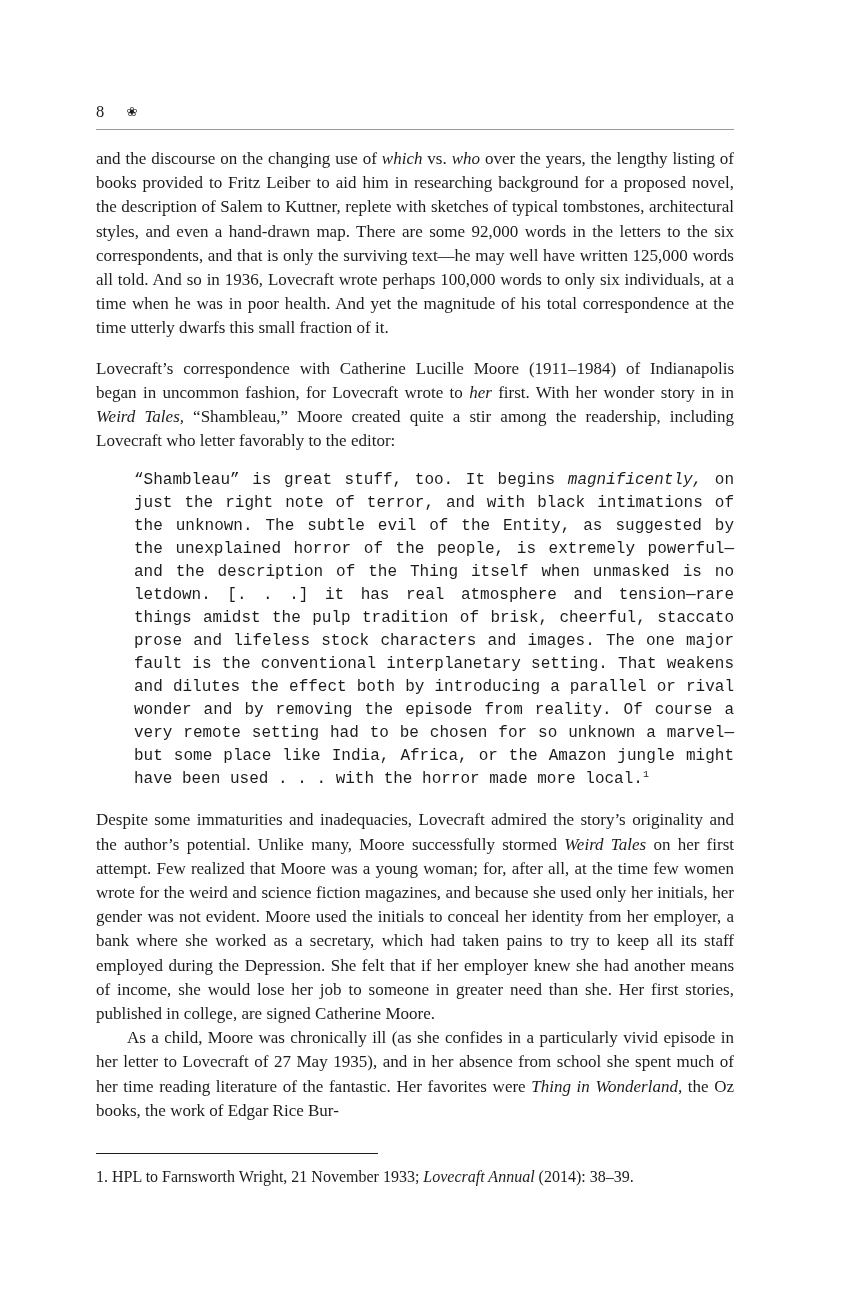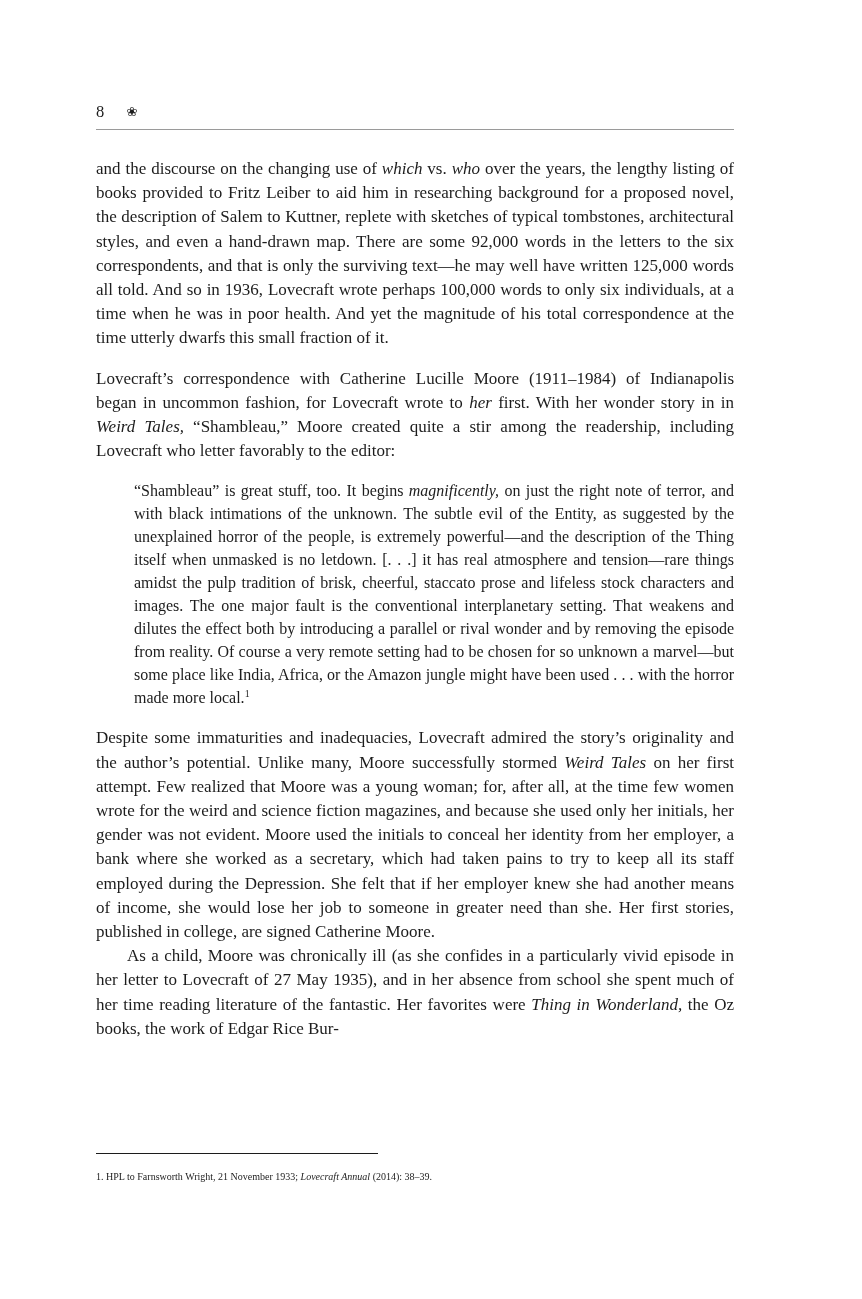--- a/index.html
+++ b/index.html
@@ -29,48 +29,49 @@
   .running-header .ornament {
     font-family: "DejaVu Sans", sans-serif;
     font-size: 13px;
     margin-left: 22px;
     margin-right: 10px;
     position: relative;
     top: -1px;
   }
   .running-header .title { font-style: italic; }
   .content {
-    margin-top: 27px;
+    margin-top: 17px;
     font-size: 17px;
     line-height: 24.2px;
     text-align: justify;
   }
   p.paragraph { margin-bottom: 16px; }
   p.paragraph.tight { margin-bottom: 0; }
   p.paragraph.indent { text-indent: 31px; }
   blockquote.blockquote {
     margin: 3px 0 17px 38px;
     font-size: 16px;
     line-height: 23px;
     text-align: justify;
+    font-family: Liberation Mono, monospace;
   }
   em { font-style: italic; }
   sup { font-size: 0.62em; vertical-align: super; line-height: 0; }
   .footnote {
     margin-top: auto;
     padding-bottom: 112px;
   }
   .footnote-rule {
     width: 282px;
     height: 0;
     border-top: 1.6px solid #1c1c1c;
     margin-bottom: 13px;
   }
   .footnote-text {
-    font-size: 10px;
+    font-size: 16px;
     line-height: 20px;
   }
 </style>
 </head>
 <body>
 
 <div class="page">
 
   <div class="running-header">
     <span class="page-number">8</span>

